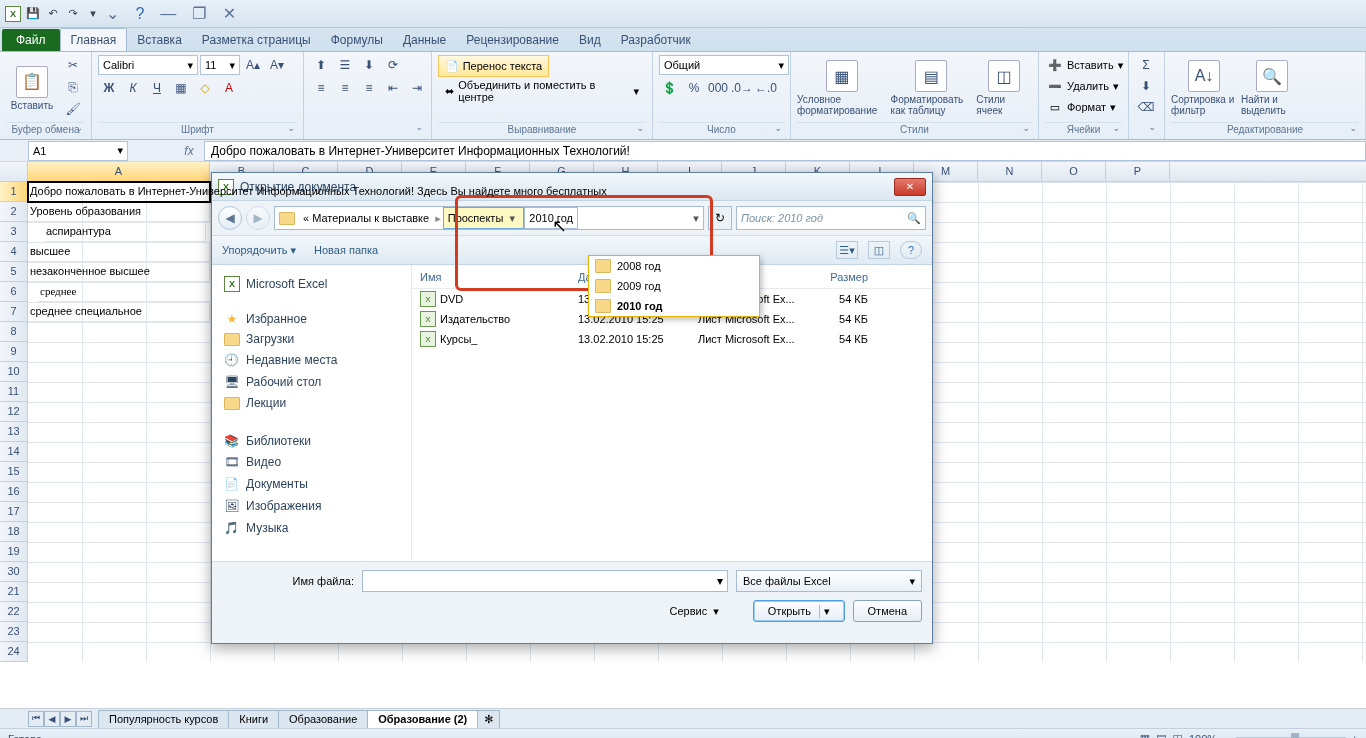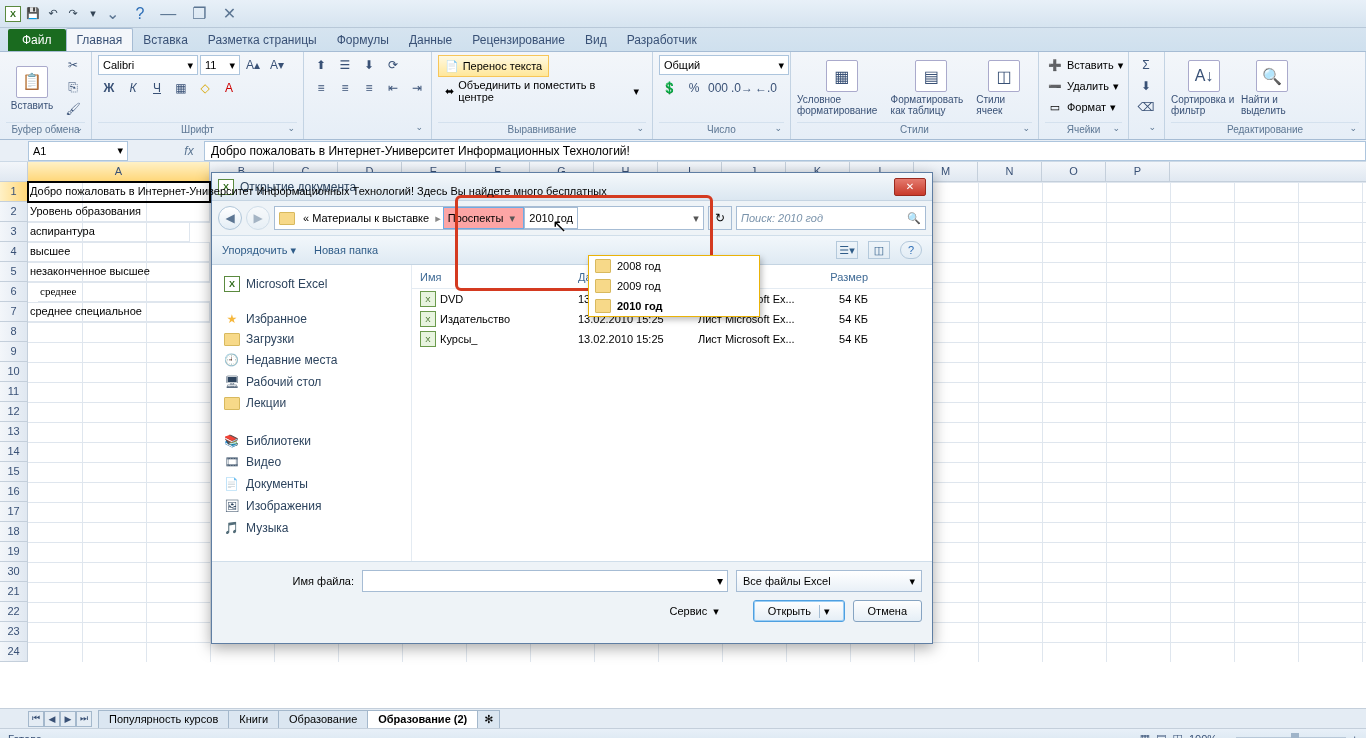--- a/index.html
+++ b/index.html
@@ -8,21 +8,21 @@
 
 .titlebar { height: 28px; background: linear-gradient(#e8f0f8,#d6e4f0); display: flex; align-items: center; padding: 0 4px; border-bottom: 1px solid #b8c8d8; }
 .titlebar .qa { display: flex; gap: 2px; align-items: center; }
 .titlebar .qa .ico { width: 18px; height: 18px; display: flex; align-items: center; justify-content: center; font-size: 11px; color: #345; }
 .titlebar .title { flex: 1; text-align: center; color: #5c7693; font-size: 12px; }
 .titlebar .win { display: flex; gap: 8px; align-items: center; color: #5c7693; }
 .titlebar .win span { font-size: 16px; padding: 0 4px; }
 
 
 .ribtabs { height: 24px; display: flex; align-items: flex-end; background: linear-gradient(#d6e4f0,#cfe0ee); border-bottom: 1px solid #a6bcd4; }
-.filetab { background: #1a6b1f; color: #fff; padding: 4px 14px; font-size: 12px; border-radius: 2px 2px 0 0; margin-left: 8px; }
+.filetab { background: #1a6b1f; color: #fff; padding: 4px 14px; font-size: 12px; border-radius: 2px 2px 0 0; margin-left: 2px; }
 .rtab { padding: 4px 10px; font-size: 12px; color: #395176; cursor: pointer; }
 .rtab.active { background: #f3f6fa; border: 1px solid #a6bcd4; border-bottom: none; border-radius: 2px 2px 0 0; }
 
 
 .ribbon { height: 88px; background: linear-gradient(#f3f6fa,#e6eef7); border-bottom: 1px solid #a6bcd4; display: flex; }
 .grp { border-right: 1px solid #c3d3e3; padding: 3px 6px 2px; display: flex; flex-direction: column; position: relative; }
 .grp .body { flex: 1; display: flex; align-items: flex-start; gap: 4px; }
 .grp .lbl { height: 15px; text-align: center; font-size: 10px; color: #5c7693; border-top: 1px solid #d4e1ee; margin-top: 1px; padding-top: 1px; position: relative; }
 .grp .lbl::after { content: "⌄"; position: absolute; right: 2px; top: 0; font-size: 9px; color: #5c7693; }
 .bigbtn { display: flex; flex-direction: column; align-items: center; justify-content: center; width: 52px; height: 66px; font-size: 10px; color: #395176; gap: 2px; }
@@ -75,21 +75,21 @@
 
 
 .dialog { position: absolute; left: 211px; top: 172px; width: 722px; height: 472px; background: #eef3f7; border: 1px solid #5f7ea3; box-shadow: 0 4px 14px rgba(0,0,0,.35); display: flex; flex-direction: column; }
 .dlg-title { height: 28px; background: linear-gradient(#f4f8fb,#dbe7f1); display: flex; align-items: center; padding: 0 6px; gap: 6px; border-bottom: 1px solid #c5d4e2; }
 .dlg-title .t { font-size: 12px; color: #2d445e; }
 .dlg-title .close { margin-left: auto; width: 32px; height: 18px; background: linear-gradient(#e47a6e,#c83a2a); border: 1px solid #9a2a1e; color: #fff; display: flex; align-items: center; justify-content: center; font-size: 10px; border-radius: 2px; }
 .dlg-nav { height: 34px; display: flex; align-items: center; padding: 4px 6px; gap: 4px; }
 .navbtn { width: 24px; height: 24px; border: 1px solid #b0c6d9; border-radius: 12px; display: flex; align-items: center; justify-content: center; font-size: 12px; color: #5c7693; background: linear-gradient(#fff,#e3edf5); }
 .crumbs { flex: 1; height: 24px; border: 1px solid #a6bcd4; background: #fff; display: flex; align-items: center; font-size: 11px; position: relative; }
 .crumbs .seg { padding: 0 4px; display: flex; align-items: center; gap: 2px; height: 100%; }
-.crumbs .seg.hl { background: #fca5a5; border: 1px solid #6da9e3; }
+.crumbs .seg.hl { background: #fef9c3; border: 1px solid #6da9e3; }
 .crumbs .seg.hl2 { border: 1px solid #a6bcd4; }
 .crumbs .sep { color: #888; padding: 0 2px; }
 .crumbs .dd { width: 14px; text-align: center; color: #555; }
 .refresh { width: 24px; height: 24px; border: 1px solid #a6bcd4; display: flex; align-items: center; justify-content: center; }
 .search { width: 190px; height: 24px; border: 1px solid #a6bcd4; background: #fff; display: flex; align-items: center; padding: 0 4px; font-style: italic; color: #7a93ab; font-size: 11px; }
 .search .mag { margin-left: auto; color: #3d6fa6; font-style: normal; }
 
 .dlg-toolbar { height: 30px; background: linear-gradient(#f2f7fb,#dfeaf3); border-top: 1px solid #d0deea; border-bottom: 1px solid #c4d4e2; display: flex; align-items: center; padding: 0 10px; gap: 18px; font-size: 11px; color: #2f5c88; }
 .dlg-toolbar .right { margin-left: auto; display: flex; gap: 10px; align-items: center; }
 .dlg-toolbar .vico { width: 22px; height: 18px; border: 1px solid #b4c9db; display: flex; align-items: center; justify-content: center; font-size: 11px; }
@@ -375,21 +375,21 @@
         <div class="rh">30</div>
         <div class="rh">21</div>
         <div class="rh">22</div>
         <div class="rh">23</div>
         <div class="rh">24</div>
       </div>
     <div class="cells" id="cells">
       <div class="gridlines" style="background-size: 64px 20px; background-position: 182px 0px;"></div>
     <div class="cell active" style="left: 0px; top: 0px; width: 182px;">Добро пожаловать в Интернет-Университет Информационных Технологий! Здесь Вы найдете много бесплатных</div>
         <div class="cell" style="left: 0px; top: 20px; width: 182px;">Уровень образования</div>
-        <div class="cell" style="left: 0px; top: 40px; width: 162px;">аспирантура</div>
+        <div class="cell" style="left: 16px; top: 40px; width: 162px;">аспирантура</div>
         <div class="cell" style="left: 0px; top: 60px; width: 182px;">высшее</div>
         <div class="cell" style="left: 0px; top: 80px; width: 182px;">незаконченное высшее</div>
         <div class="cell" style="left: 10px; top: 100px; width: 182px; font-family: Liberation Serif, serif;">среднее</div>
         <div class="cell" style="left: 0px; top: 120px; width: 182px;">среднее специальное</div>
         <div style="position: absolute; left: 182px; top: 0px; bottom: 0px; width: 0px; border-left: 1px solid rgb(223, 230, 238);"></div>
       </div>
   </div>
 </div>
 
 <div class="sheettabs">

